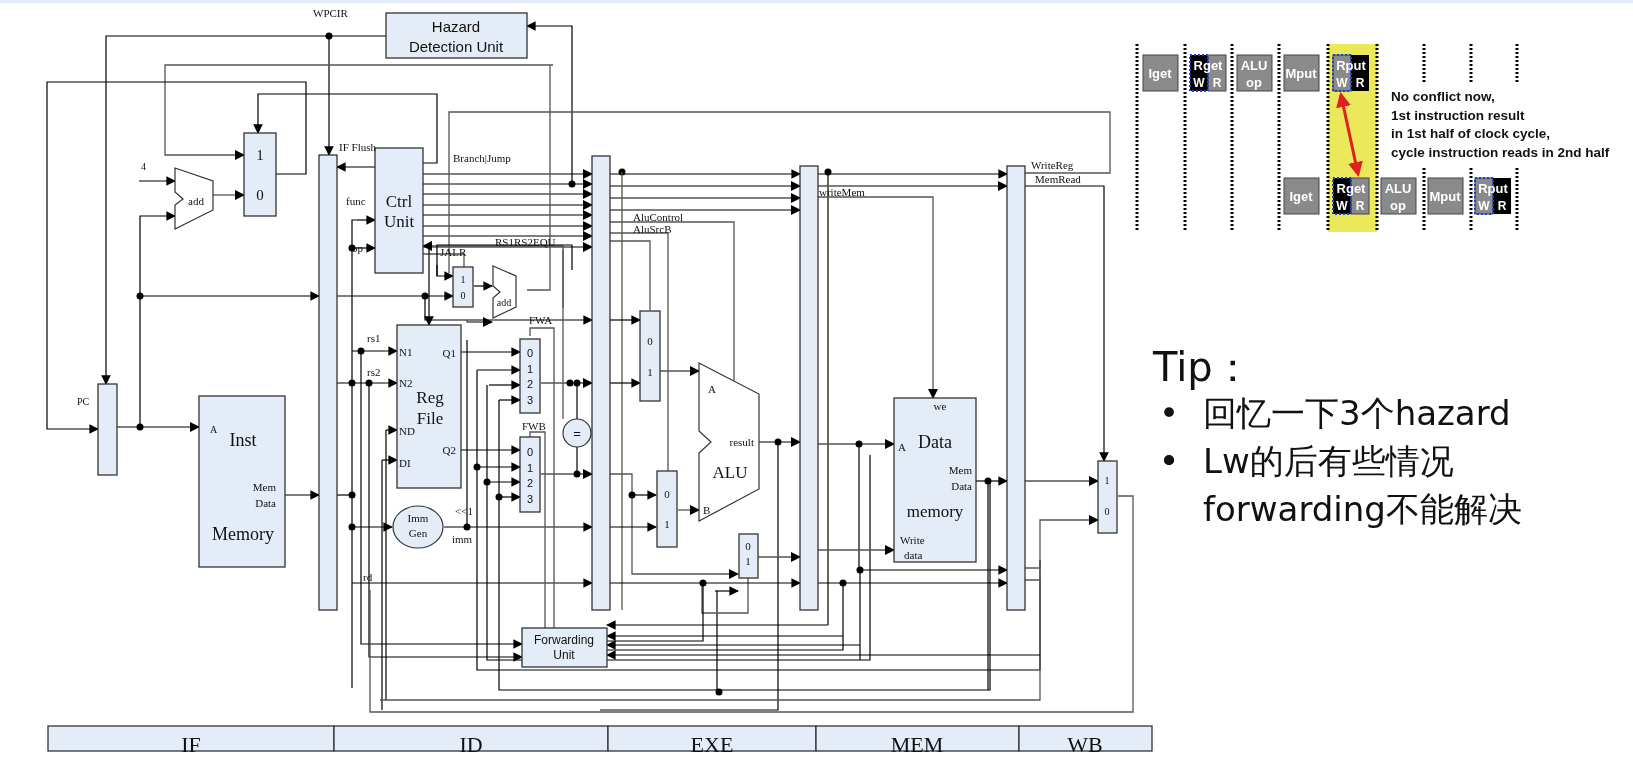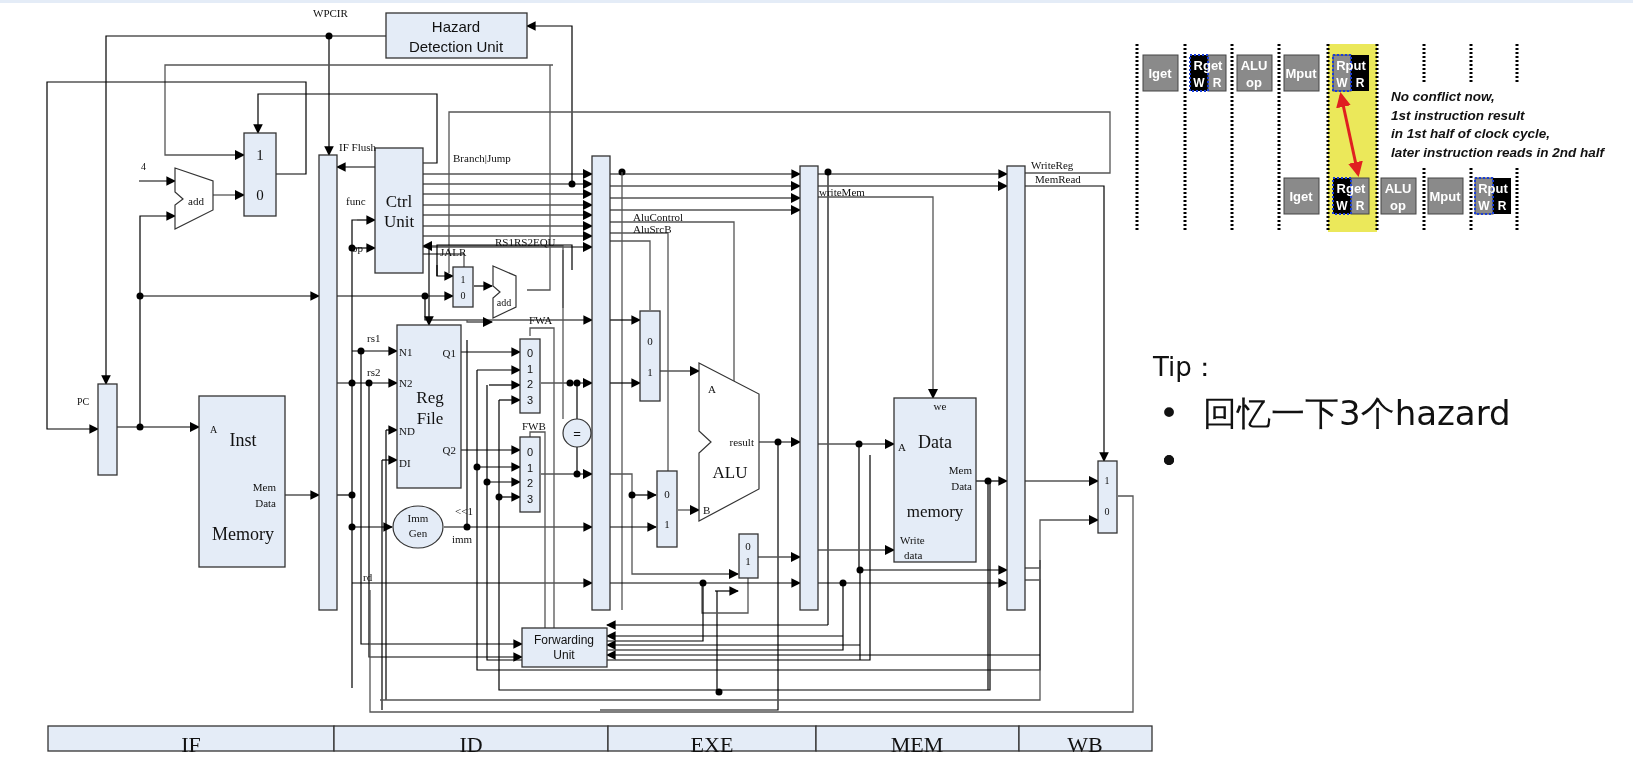--- a/index.html
+++ b/index.html
@@ -10,25 +10,25 @@
   .w{stroke:#000;stroke-width:1.2;fill:none;}
   .wg{stroke:#555;stroke-width:1.3;fill:none;}
   .dot{fill:#000;}
   .lbl{font-family:"Liberation Serif",serif;fill:#111;}
   .sans{font-family:"Liberation Sans",sans-serif;fill:#111;}
   .pbox{fill:#8a8a8a;stroke:#444;stroke-width:1;}
   .pblack{fill:#000;}
   .ptxt{font-family:"Liberation Sans",sans-serif;font-weight:bold;fill:#fff;}
   .dash{stroke:#000;stroke-width:3;stroke-dasharray:2 2;}
   .tips{position:absolute;left:1153px;top:345px;width:480px;font-family:"DejaVu Sans",sans-serif;color:#111;}
-  .tips .tip-title{font-size:26px;line-height:44px;}
+  .tips .tip-title{font-size:40px;line-height:44px;}
   .tips ul{list-style:none;margin:0;padding:0;}
   .tips li{font-size:34px;line-height:48px;position:relative;padding-left:50px;}
   .tips li .bullet{position:absolute;left:6px;top:0;}
-  .note{position:absolute;left:1391px;top:88px;font-family:"Liberation Sans",sans-serif;font-weight:bold;font-size:13.5px;line-height:18.5px;color:#111;font-style:italic;}
+  .note{position:absolute;left:1391px;top:88px;font-family:"Liberation Sans",sans-serif;font-weight:bold;font-size:13.5px;line-height:18.5px;color:#111;}
 </style>
 </head>
 <body>
 
 <div class="topband"></div>
 
 <svg width="1633" height="773" viewBox="0 0 1633 773">
   <defs>
     <marker id="ar" viewBox="0 0 10 10" refX="9" refY="5" markerWidth="8" markerHeight="8" orient="auto-start-reverse">
       <path d="M0,0 L10,5 L0,10 z" fill="#000"></path>
@@ -467,24 +467,24 @@
     </g>
 
     <line x1="1341" y1="95" x2="1358" y2="174" stroke="#e02020" stroke-width="3" marker-start="url(#arR)" marker-end="url(#arR)"></line>
   </g>
 </svg>
 
 <div class="note">
   <div>No conflict now,</div>
   <div>1st instruction result</div>
   <div>in 1st half of clock cycle,</div>
-  <div>later instruction reads in 2nd half</div>
+  <div>cycle instruction reads in 2nd half</div>
 </div>
 
 <div class="tips">
   <div class="tip-title">Tip：</div>
   <ul>
     <li><span class="bullet">•</span><span>回忆一下3个hazard</span></li>
     <li><span class="bullet">•</span></li>
     <li><span class="bullet">•</span></li>
-    <li><span class="bullet">•</span></li>
+    <li><span class="bullet">•</span><span>Lw的后有些情况forwarding不能解决</span></li>
   </ul>
 </div>
 
 </body></html>

